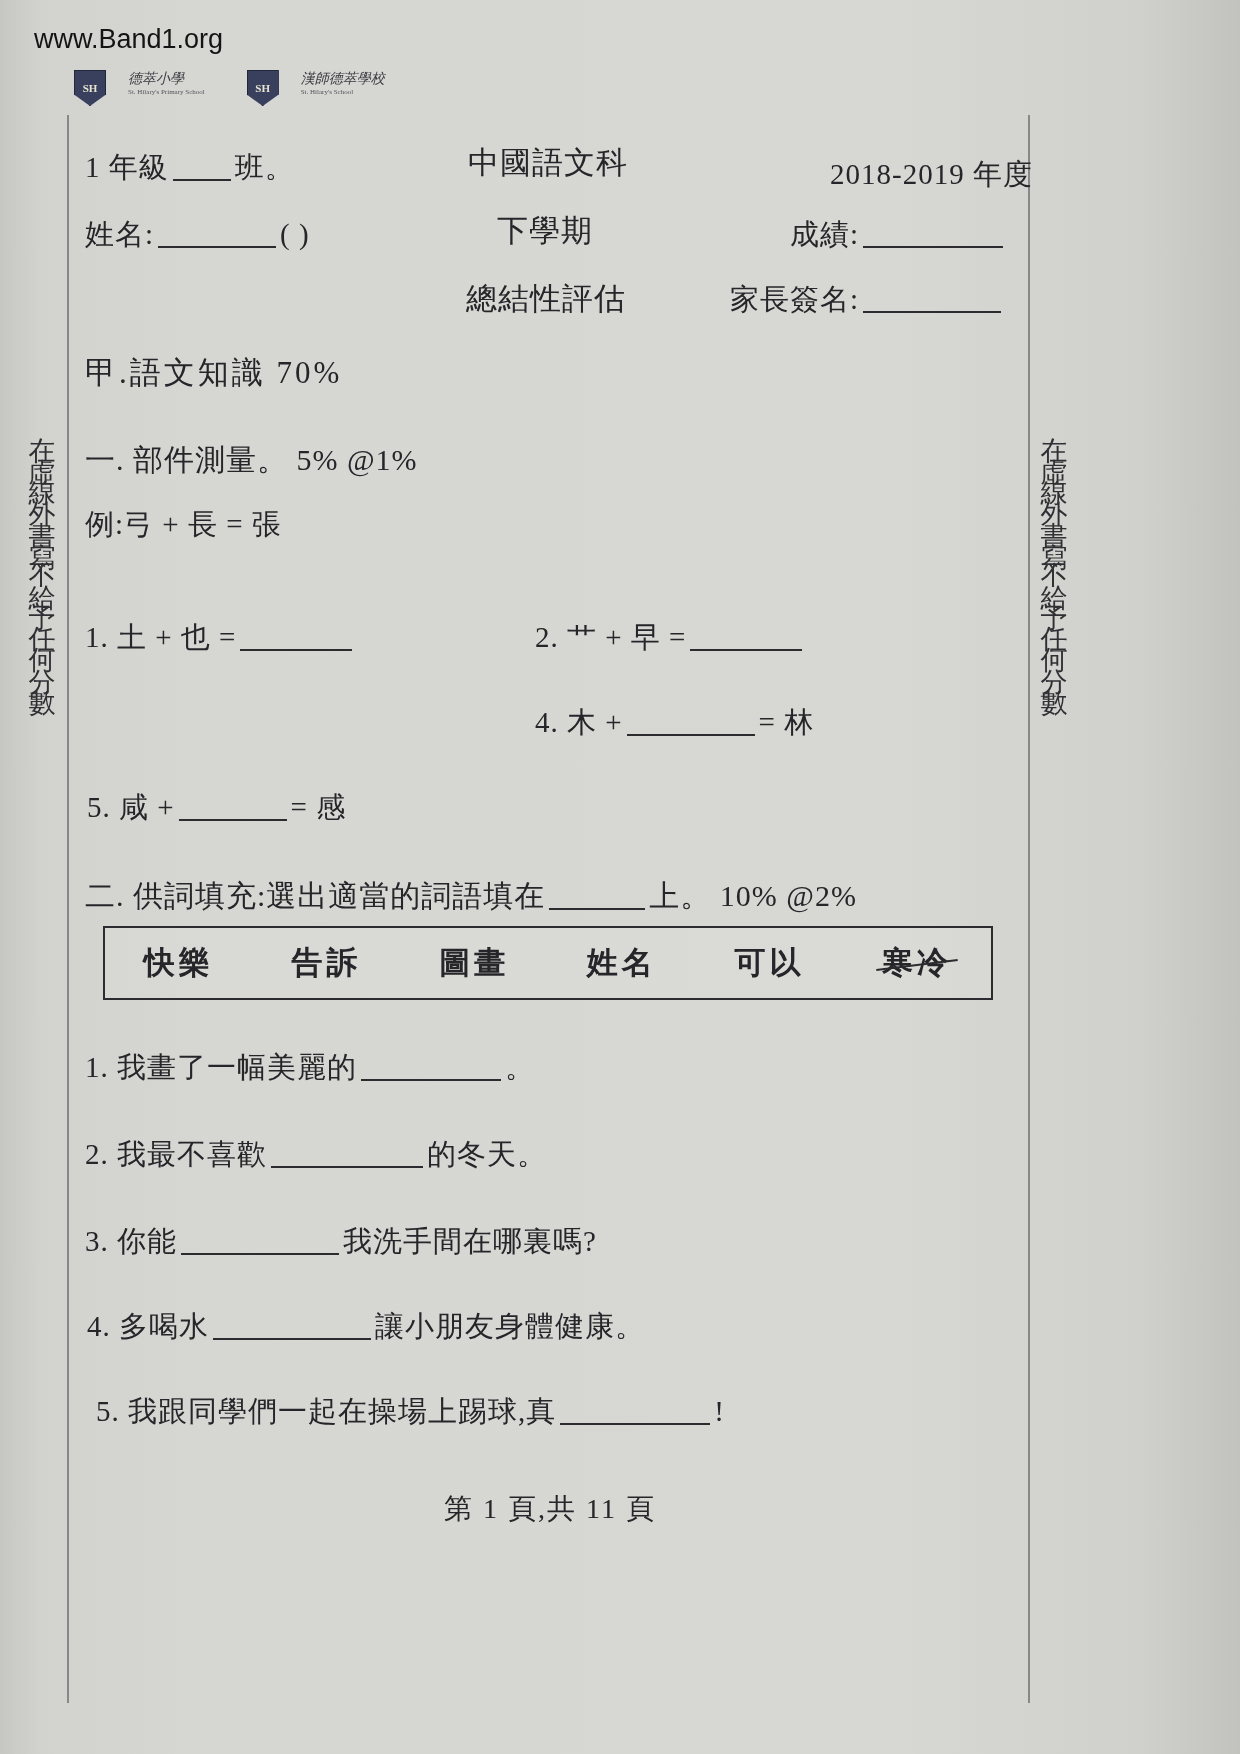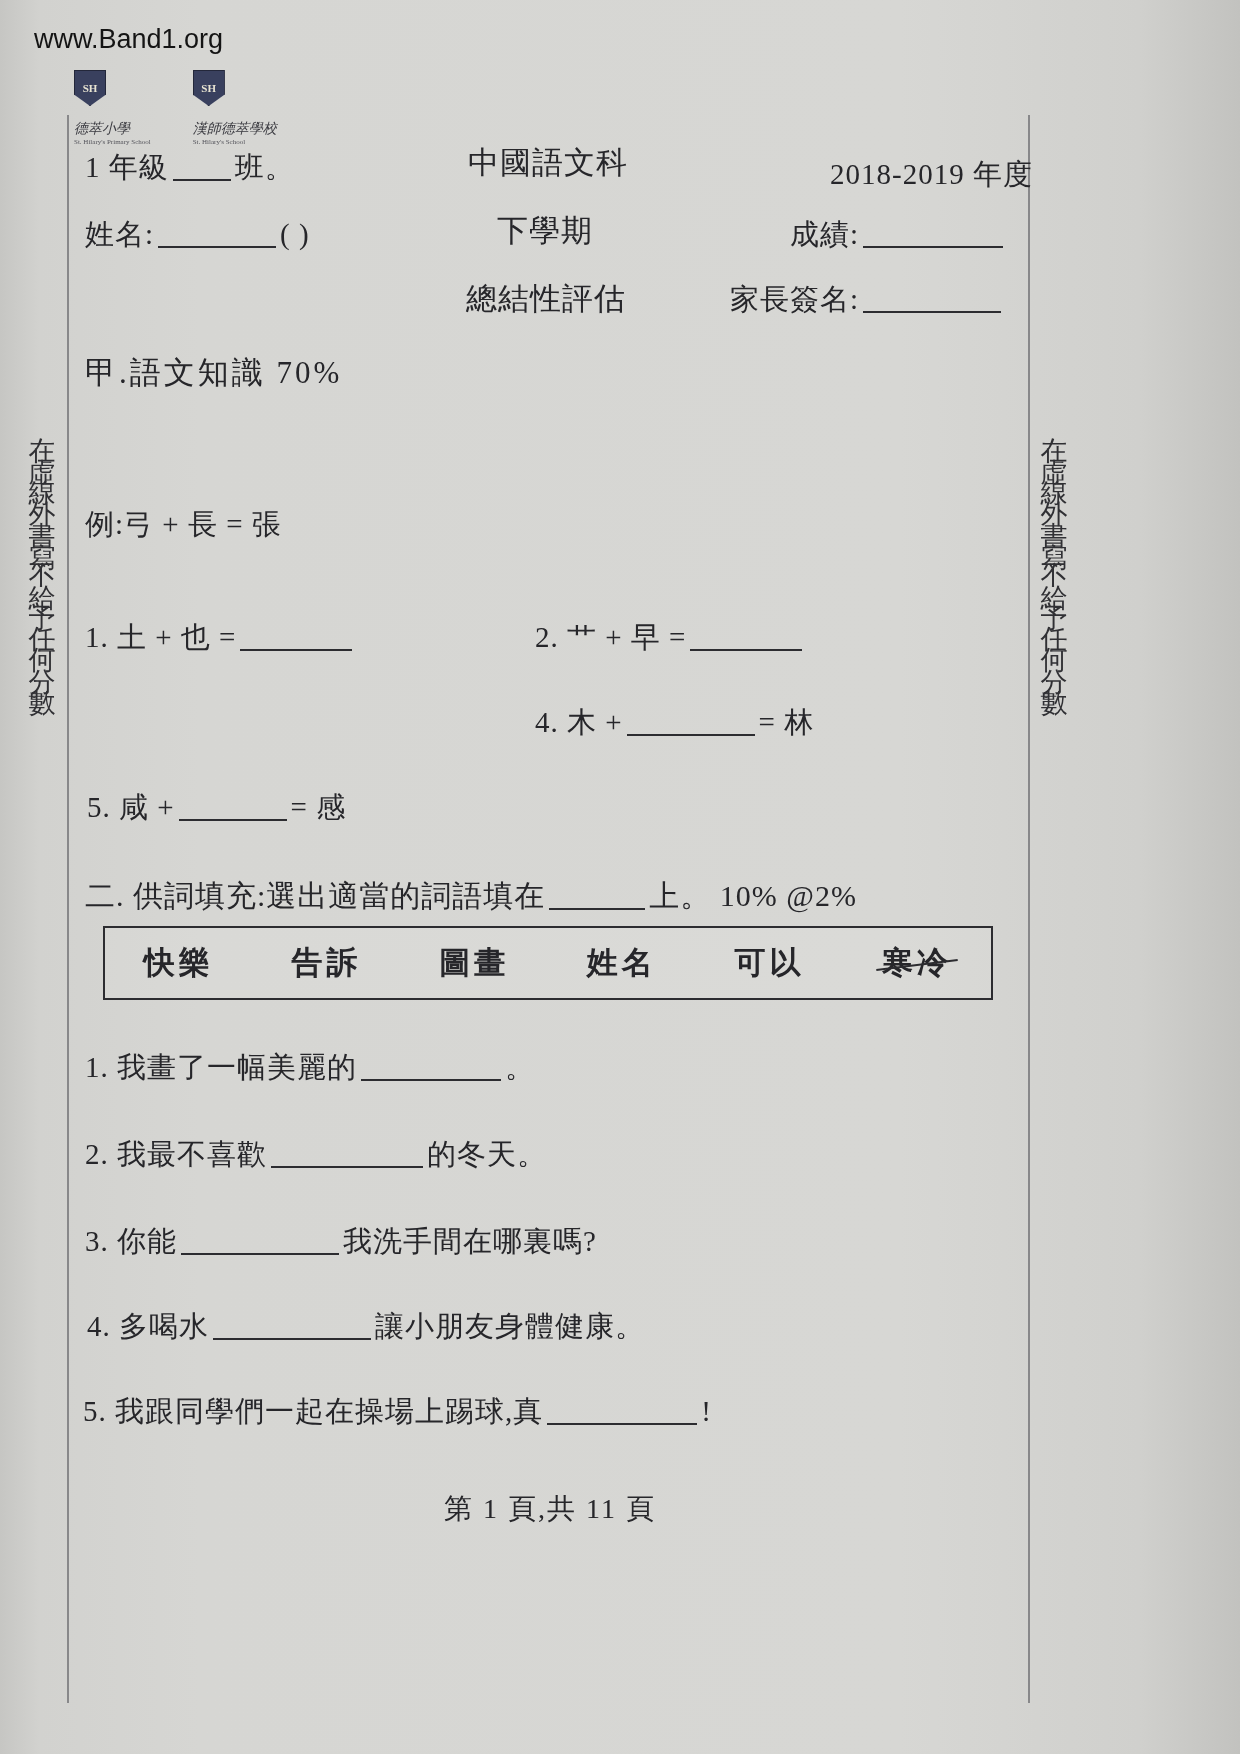--- a/index.html
+++ b/index.html
@@ -40,21 +40,21 @@
     font-family: "Liberation Sans", "DejaVu Sans", sans-serif;
     color: #141414;
   }
   .logos {
     position: absolute;
     left: 74px;
     top: 70px;
     display: flex;
     gap: 42px;
   }
-  .logo { display: flex; align-items: flex-start; gap: 14px; flex-direction: column; }
+  .logo { display: flex; align-items: flex-start; gap: 22px; }
   .shield {
     width: 30px; height: 34px;
     background: #39405e;
     color: #e8e4d2;
     font-size: 11px;
     font-weight: bold;
     display: flex; align-items: center; justify-content: center;
     clip-path: polygon(0 0, 100% 0, 100% 68%, 50% 100%, 0 68%);
     border: 1px solid #23273a;
   }
@@ -158,20 +158,21 @@
     <span>成績:</span><span class="blank" style="width:140px;"></span>
   </div>
 
   <div class="row" style="left:466px; top:278px; font-size:31px;">總結性評估</div>
   <div class="row" style="left:730px; top:280px;text-align:right;">
     <span>家長簽名:</span><span class="blank" style="width:138px;"></span>
   </div>
 
   <div class="row section-title" style="left:85px; top:352px;">甲.語文知識  70%</div>
 
+  <div class="row" style="left:85px; top:440px; font-size:30px;">一.  部件測量。  5% @1%</div>
   <div class="row" style="left:85px; top:505px;">例:弓 + 長 = 張</div>
 
   <div class="row" style="left:85px; top:618px;">
     <span>1.</span> <span>土 + 也 =</span><span class="blank" style="width:112px;"></span><span></span>
   </div>
   <div class="row" style="left:535px; top:618px;">
     <span>2.</span> <span>艹 + 早 =</span><span class="blank" style="width:112px;"></span><span></span>
   </div>
   <div class="row" style="left:535px; top:703px;text-align:center;">
     <span>4.</span> <span>木 +</span><span class="blank" style="width:128px;"></span><span>= 林</span>
@@ -198,19 +199,19 @@
   </div>
   <div class="row" style="left:85px; top:1135px;">
     <span>2.</span> <span>我最不喜歡</span><span class="blank" style="width:152px;"></span><span>的冬天。</span>
   </div>
   <div class="row" style="left:85px; top:1222px;">
     <span>3.</span> <span>你能</span><span class="blank" style="width:158px;"></span><span>我洗手間在哪裏嗎?</span>
   </div>
   <div class="row" style="left:87px; top:1307px;">
     <span>4.</span> <span>多喝水</span><span class="blank" style="width:158px;"></span><span>讓小朋友身體健康。</span>
   </div>
-  <div class="row" style="left:83px; top:1392px;">
+  <div class="row" style="left:96px; top:1392px;">
     <span>5.</span> <span>我跟同學們一起在操場上踢球,真</span><span class="blank" style="width:150px;"></span><span>!</span>
   </div>
 
   <div class="footer">第 1 頁,共 11 頁</div>
 
 </div>
 
 </body></html>

